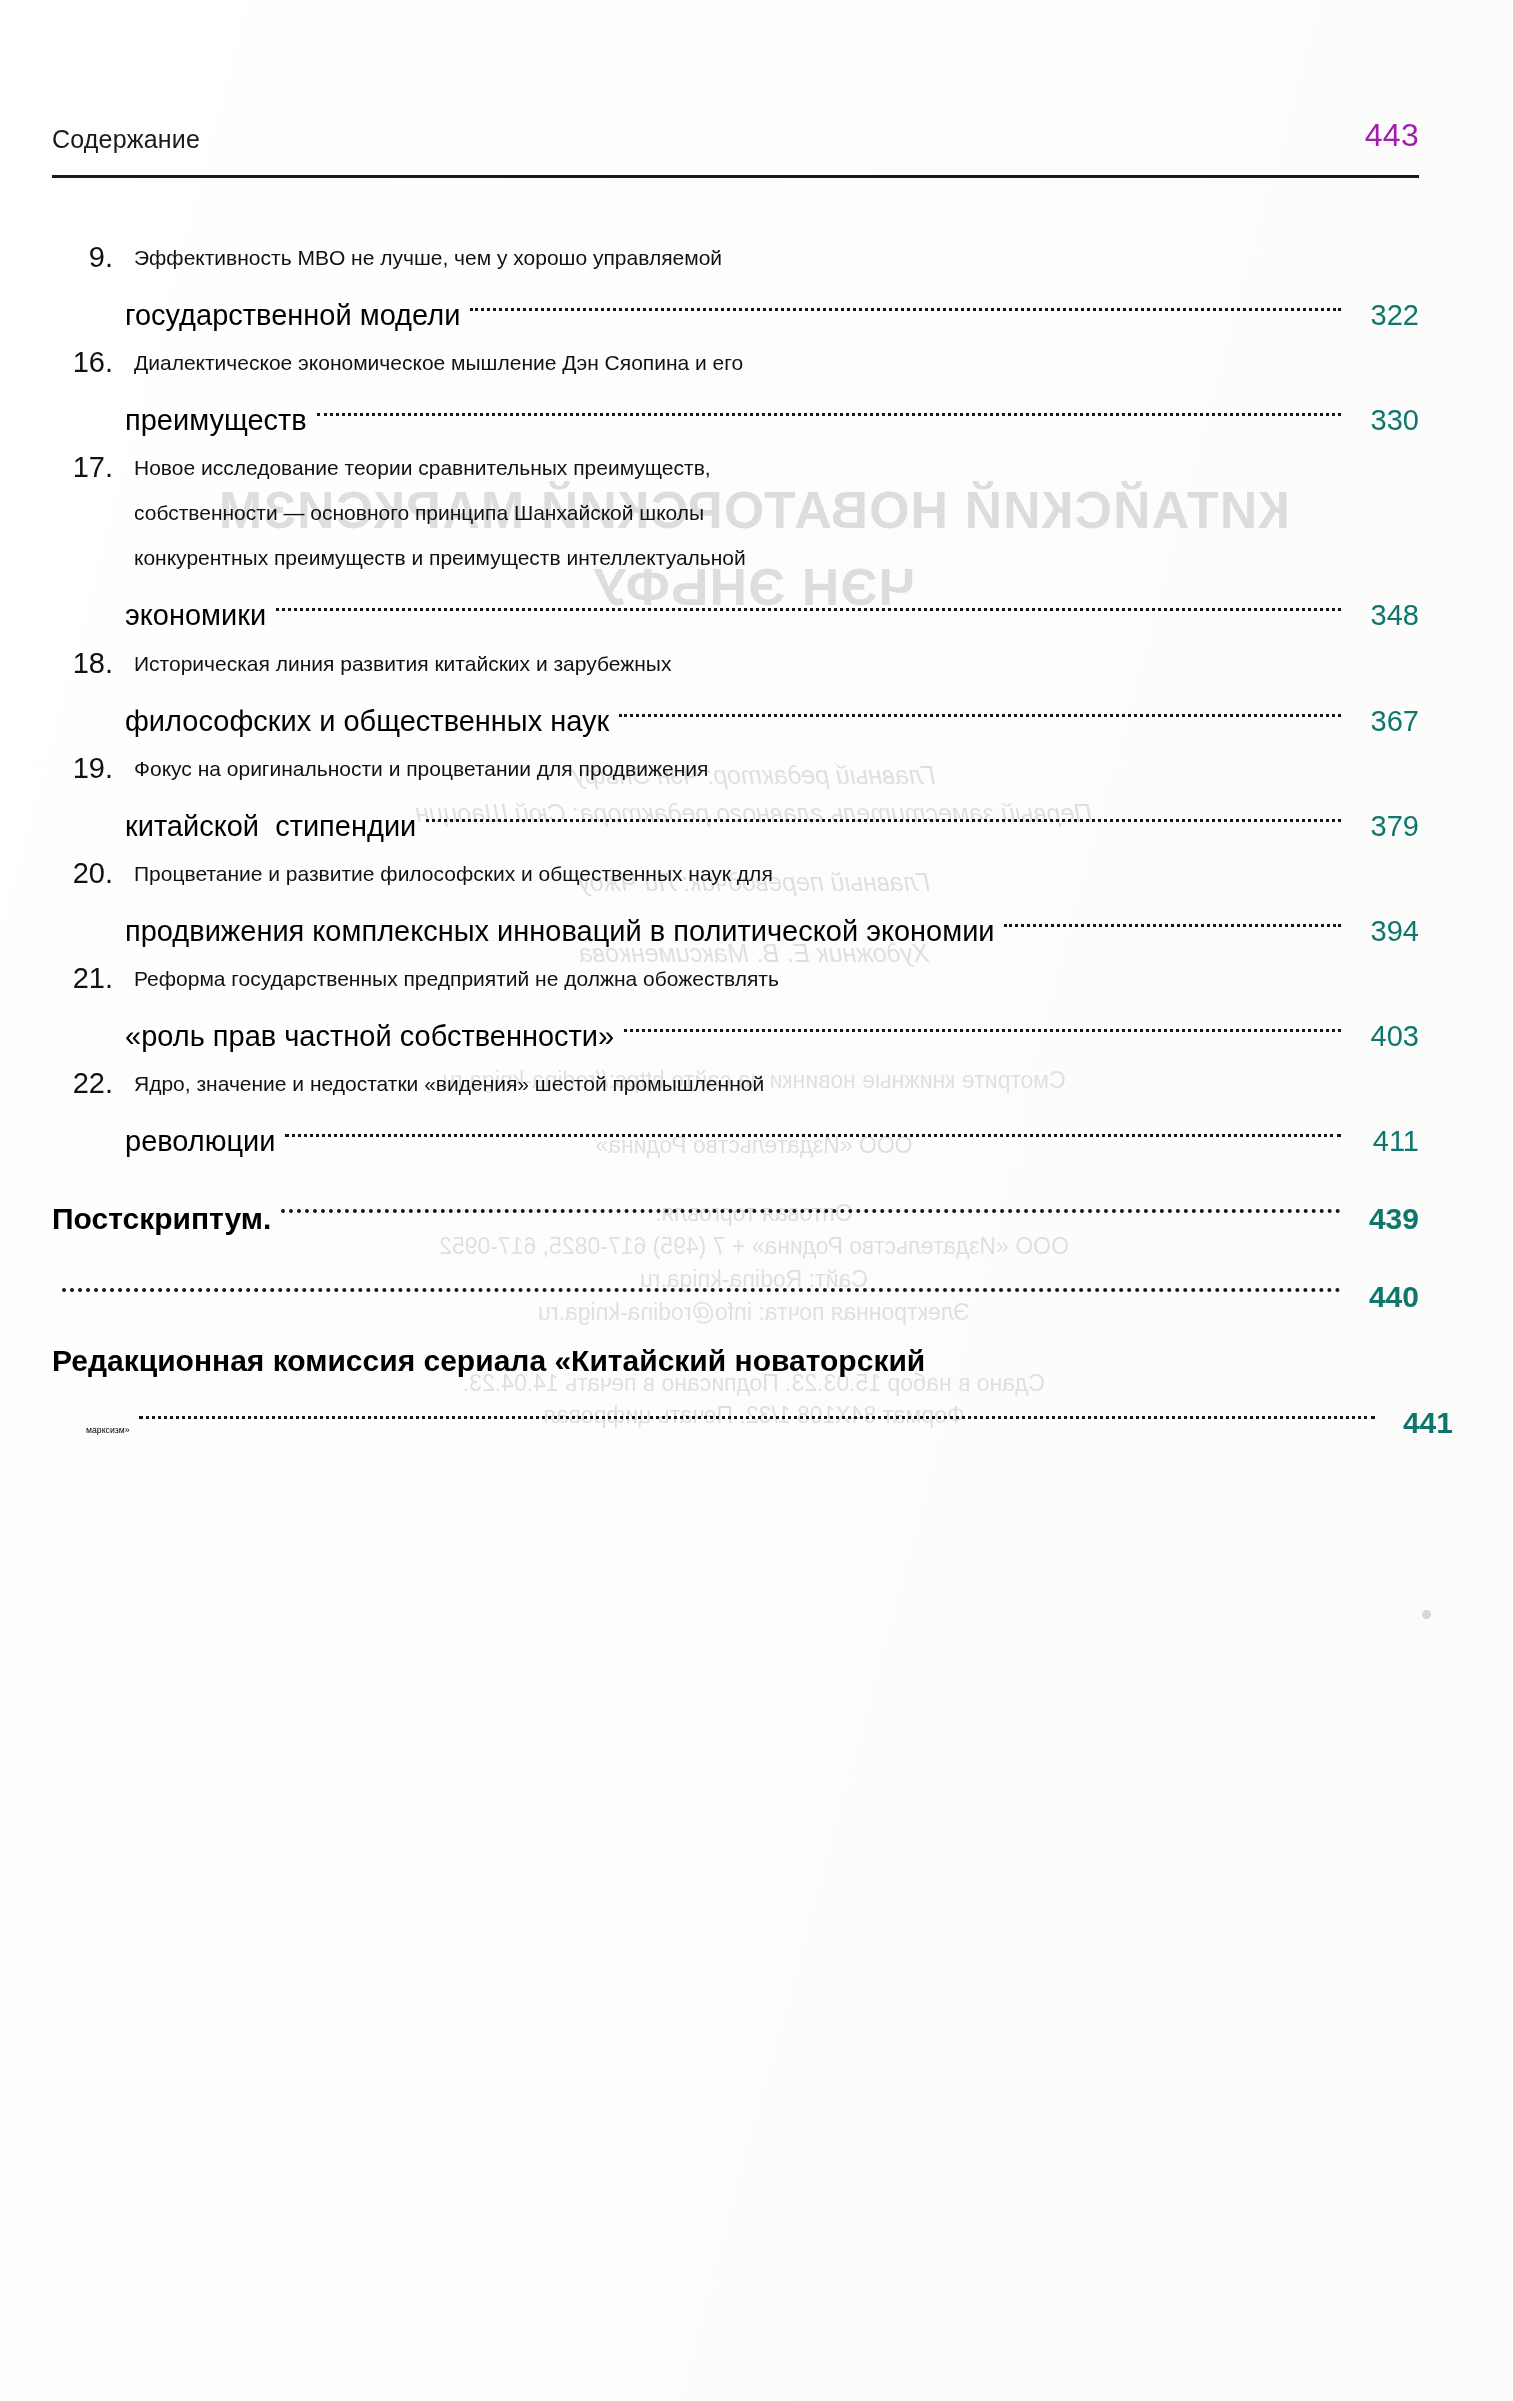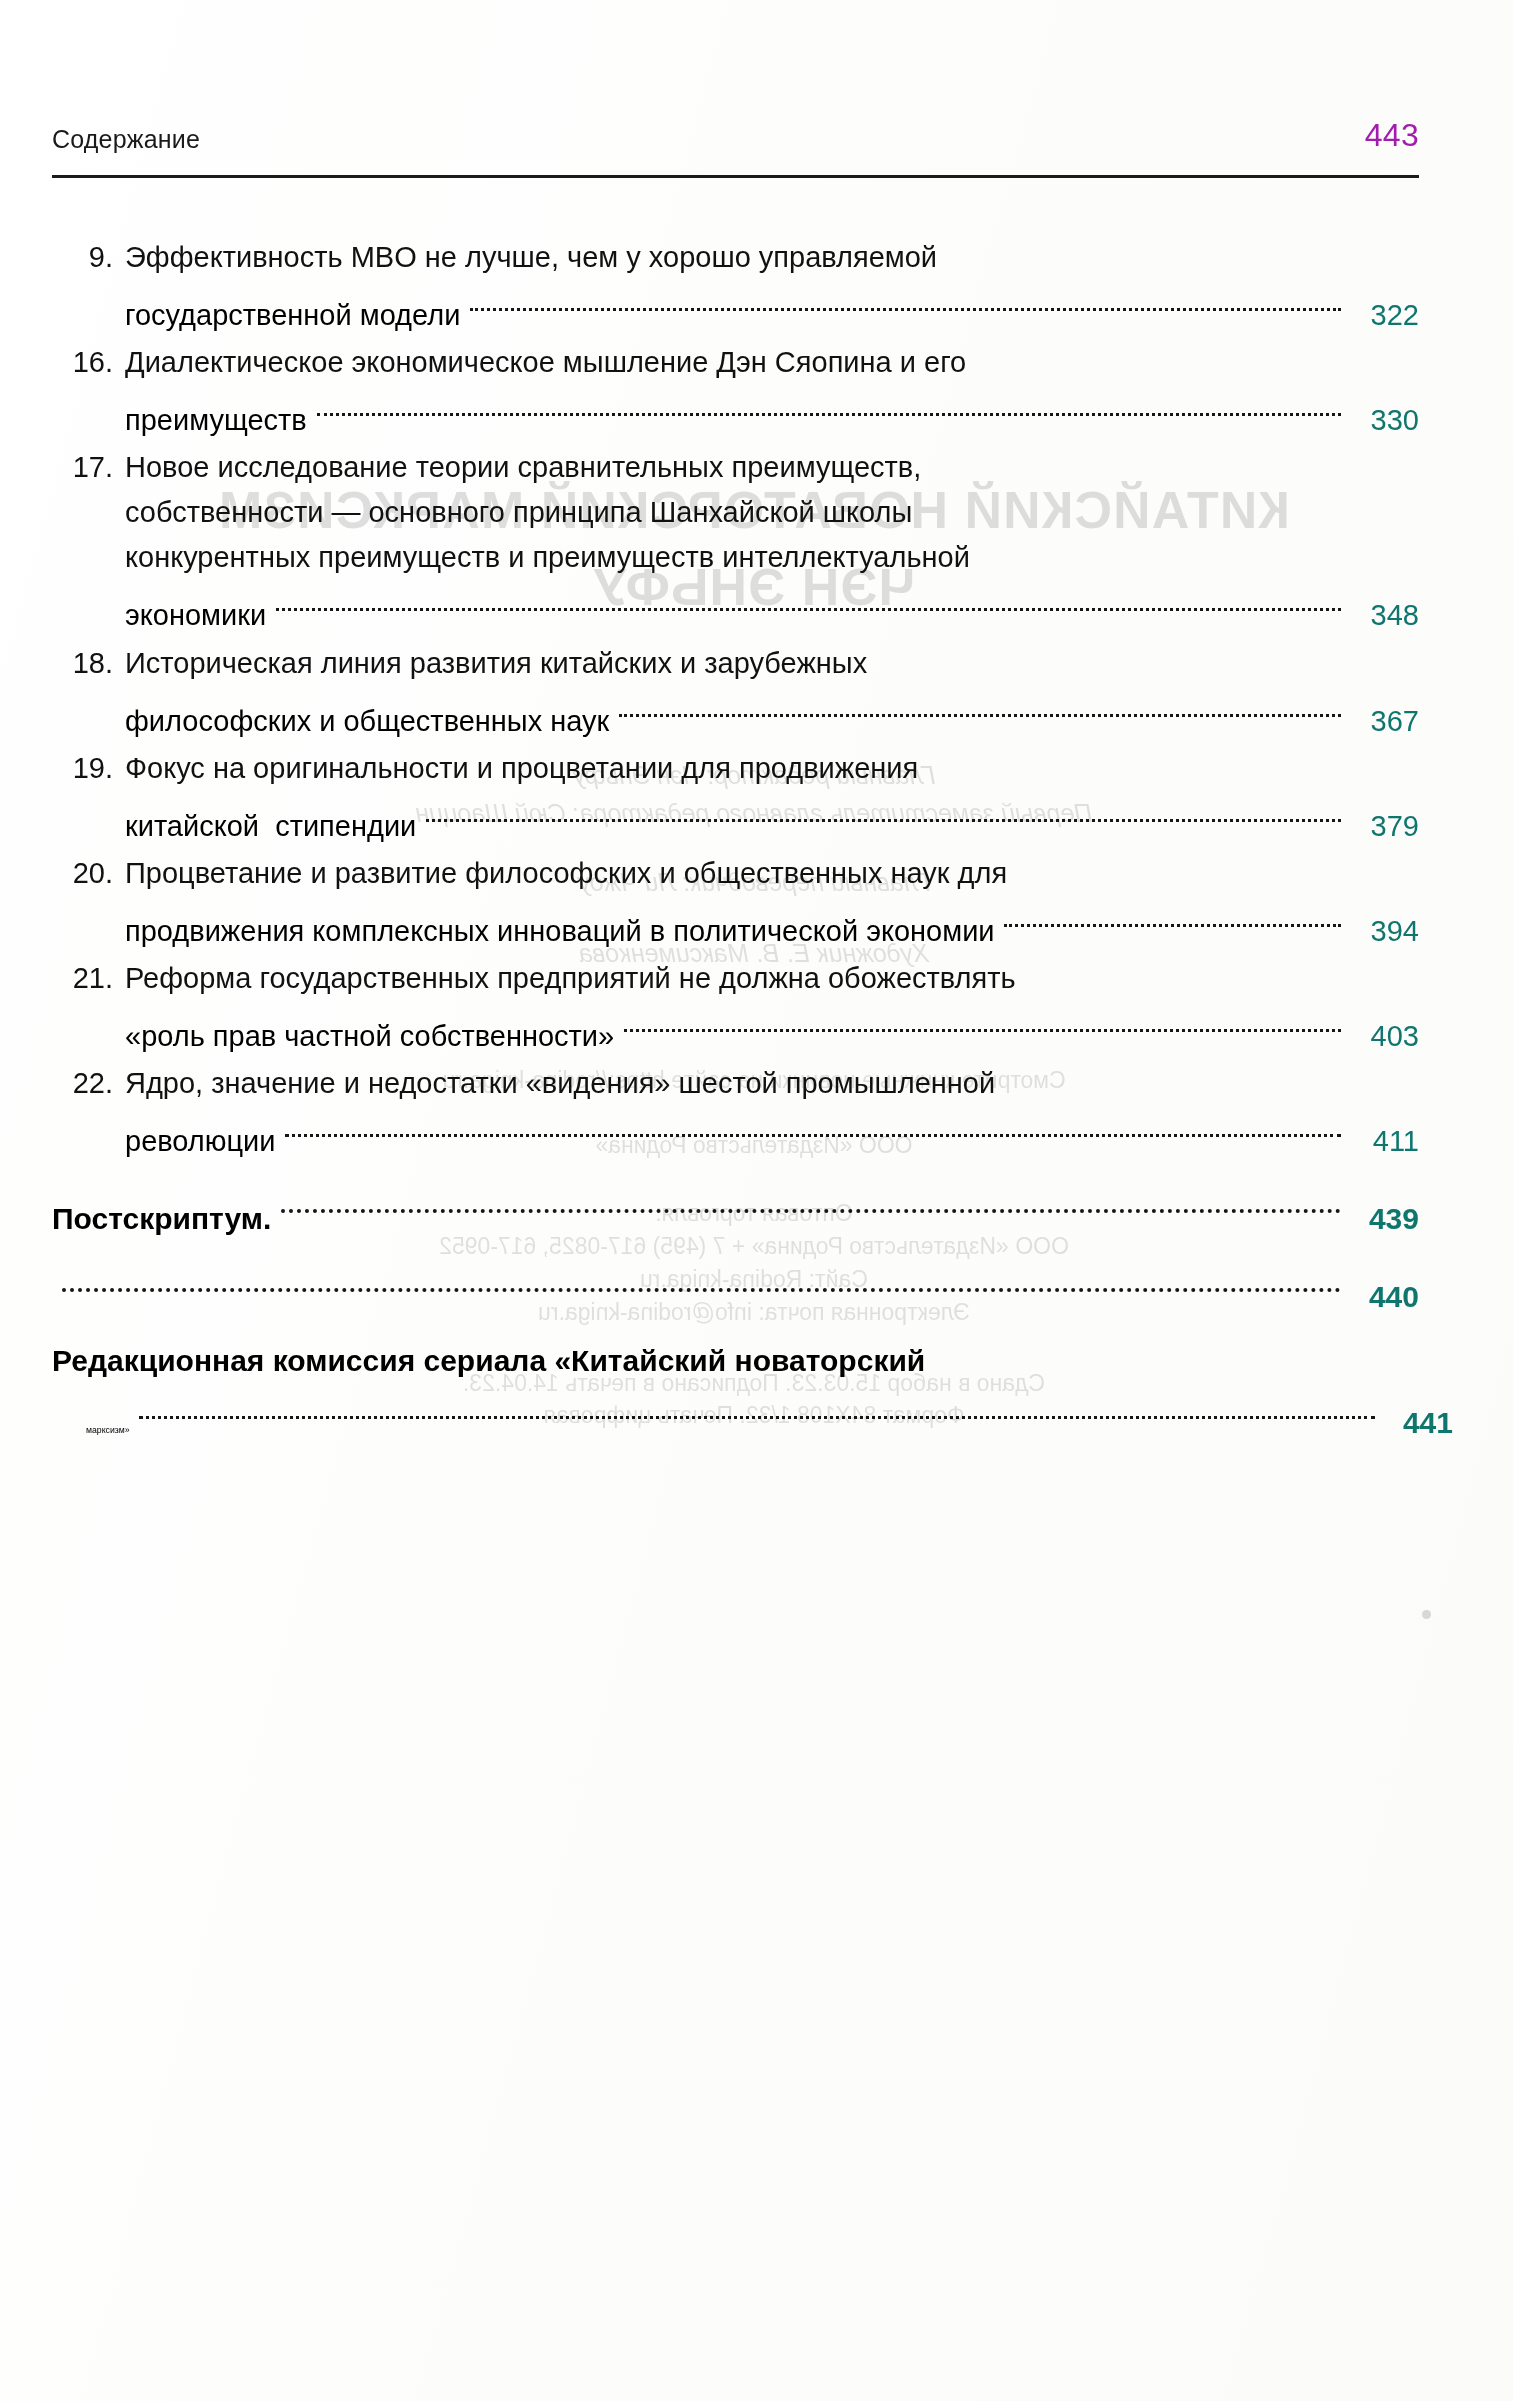--- a/index.html
+++ b/index.html
@@ -76,23 +76,24 @@
     font-size: 29px;
     line-height: 45px;
     color: #111;
     flex: none;
   }
   .toc-body {
     flex: 1 1 auto;
     position: relative;
   }
   .toc-text {
-    font-size: 29px;
+    font-size: 21px;
     line-height: 45px;
     color: #111;
+    margin-left: 9px;
   }
   
   .last-line {
     display: flex;
     align-items: baseline;
     width: 100%;
   }
   .last-line .lt {
     white-space: pre;
     font-size: 29px;

